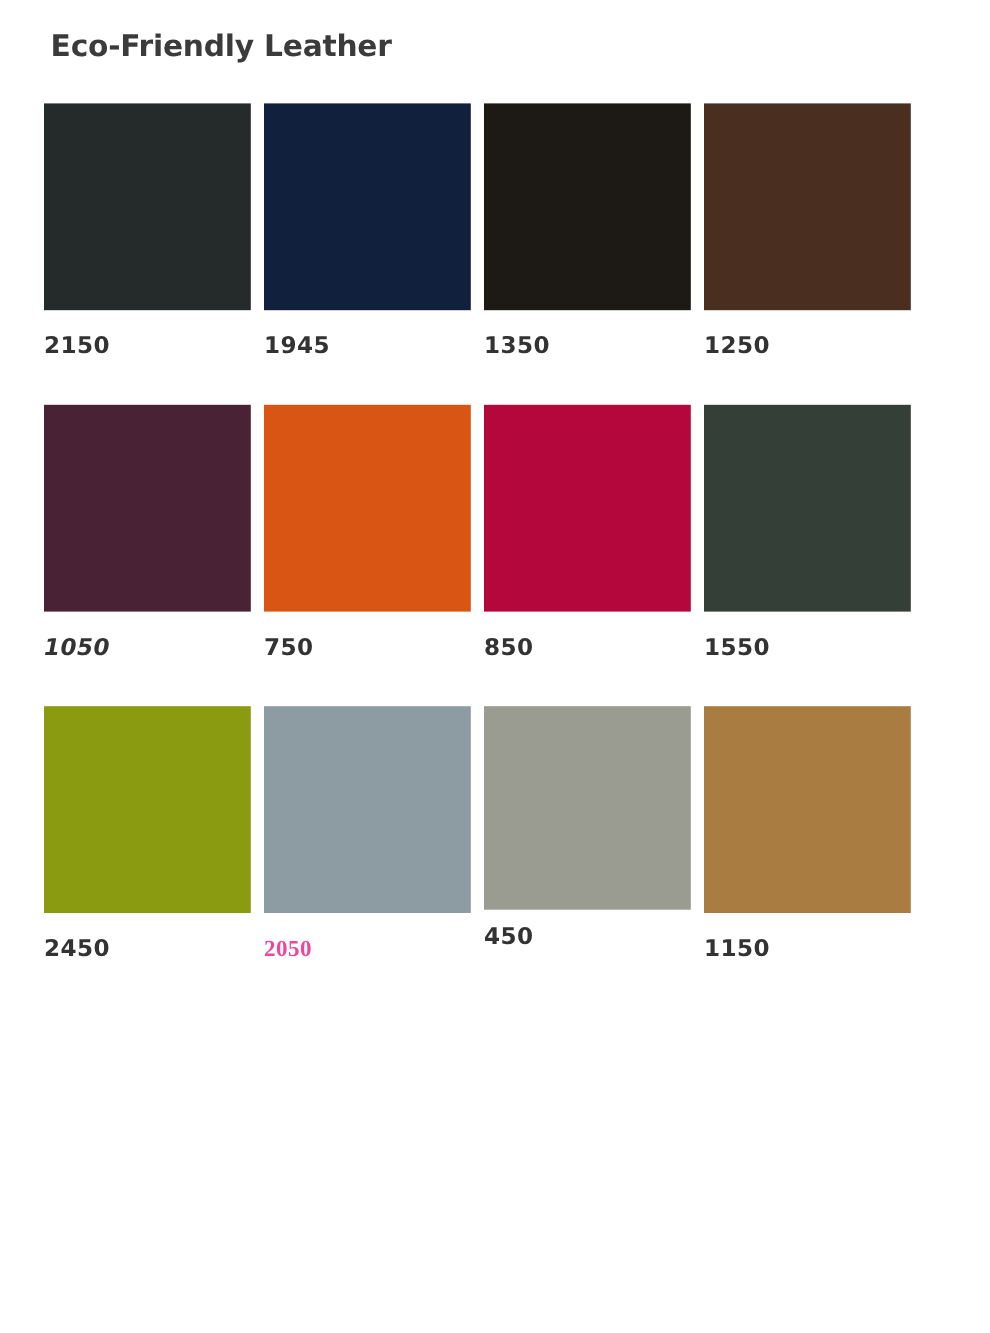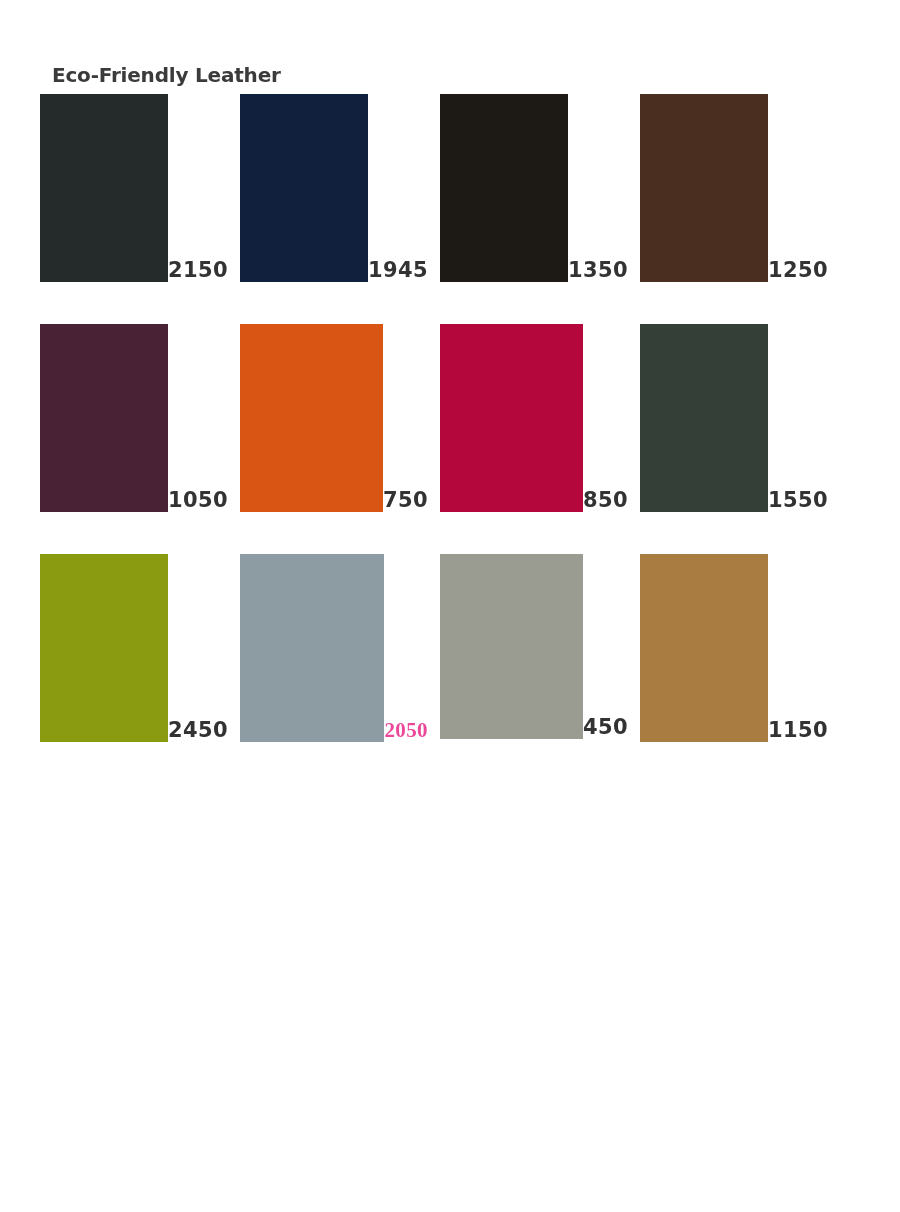--- a/index.html
+++ b/index.html
@@ -17,47 +17,46 @@
   }
   .page {
     position: relative;
     width: 900px;
     height: 1212px;
     background: #ffffff;
     box-sizing: border-box;
   }
   .page-title {
     position: absolute;
-    left: 52px;
+    left: 46px;
     top: 26px;
-    font-size: 20px;
+    font-size: 27px;
     font-weight: 700;
     letter-spacing: -0.2px;
     color: #3b3b3b;
     line-height: 34px;
     white-space: nowrap;
-    margin-top: 32px;
   }
   .swatch-grid {
     position: absolute;
     left: 40px;
     top: 94px;
     width: 789px;
   }
   .swatch-row {
     display: flex;
     width: 789px;
     align-items: flex-start;
   }
   .swatch-cell {
     width: 188px;
     margin-right: 12px;
     display: flex;
-    flex-direction: row;
-    align-items: flex-end;
+    flex-direction: column;
+    align-items: flex-start;
   }
   .swatch-cell:last-child {
     margin-right: 0;
   }
   .swatch-chip {
     width: 188px;
     height: 188px;
     display: block;
   }
   .swatch-chip.short {
@@ -102,21 +101,21 @@
         </div>
         <div class="swatch-cell">
           <div class="swatch-chip" style="background-color: rgb(74, 47, 32);"></div>
           <div class="swatch-label" style="color: rgb(51, 51, 51);">1250</div>
         </div>
       </div>
       <div class="row-gap"></div>
       <div class="swatch-row">
         <div class="swatch-cell">
           <div class="swatch-chip" style="background-color: rgb(74, 34, 53);"></div>
-          <div class="swatch-label" style="color: rgb(51, 51, 51);">1050</div>
+          <div class="swatch-label" style="color: rgb(51, 51, 51); font-style: italic;">1050</div>
         </div>
         <div class="swatch-cell">
           <div class="swatch-chip" style="background-color: rgb(217, 85, 20);"></div>
           <div class="swatch-label" style="color: rgb(51, 51, 51);">750</div>
         </div>
         <div class="swatch-cell">
           <div class="swatch-chip" style="background-color: rgb(180, 8, 60);"></div>
           <div class="swatch-label" style="color: rgb(51, 51, 51);">850</div>
         </div>
         <div class="swatch-cell">

